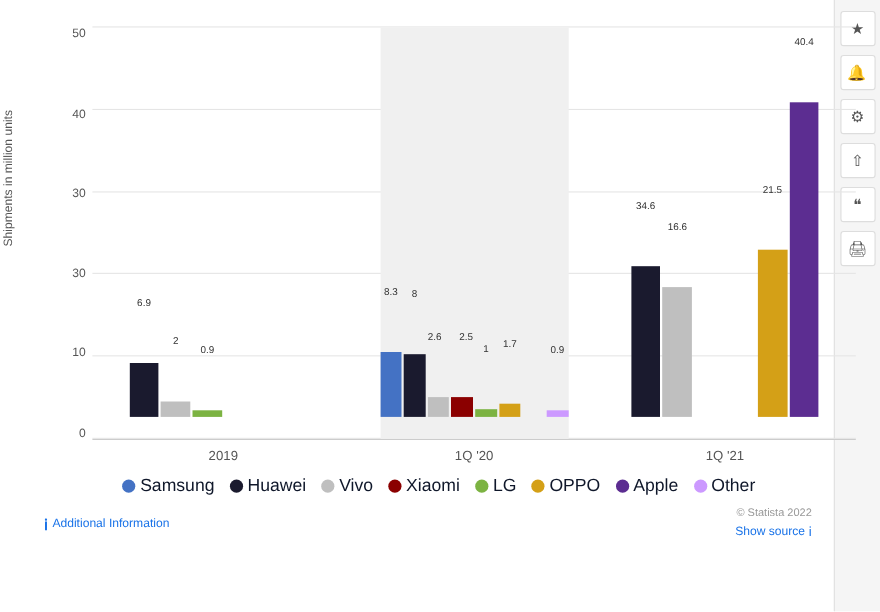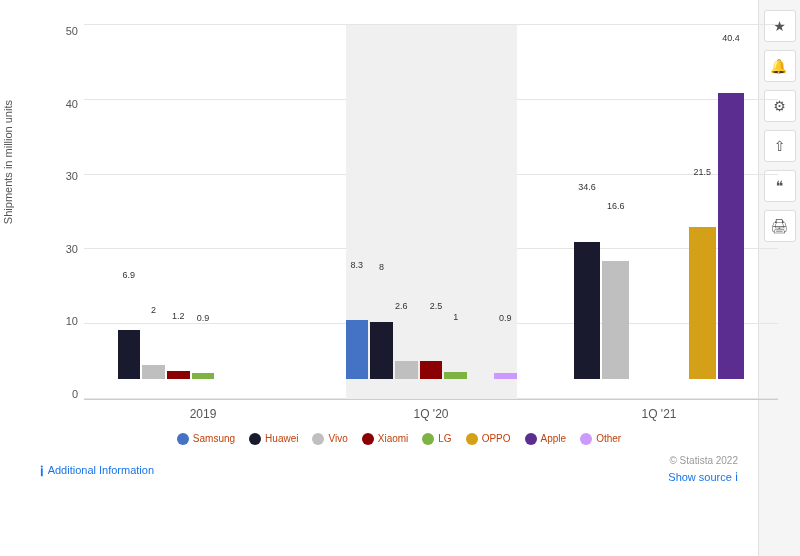--- a/index.html
+++ b/index.html
@@ -128,23 +128,24 @@
     
     .legend {
       display: flex;
       flex-wrap: wrap;
       justify-content: center;
       gap: 6px 14px;
       padding: 8px 0 4px 30px;
     }
     .legend-item {
       display: flex;
+      align-items: center;
       gap: 4px;
-      font-size: 10px;
-      color: #c2410c;
+      font-size: 16px;
+      color: #0f172a;
     }
     .legend-dot {
       width: 12px;
       height: 12px;
       border-radius: 50%;
       flex-shrink: 0;
     }
 
     
     .footer {
@@ -214,24 +215,20 @@
               <div style="display: flex; align-items: flex-end; width: 100%; height: 100%; gap: 2px; padding-bottom: 20px; padding-top: 0px;">
                 <div class="bar-wrap" style="display: flex; flex-direction: column; align-items: center; justify-content: flex-end; flex: 1 1 0%; height: 100%;">
                   <div class="bar-value">6.9</div>
                   <div class="bar" style="background-color: rgb(26, 26, 46); width: 100%; height: 13.8%;"></div>
                 </div>
                 <div class="bar-wrap" style="display: flex; flex-direction: column; align-items: center; justify-content: flex-end; flex: 1 1 0%; height: 100%;">
                   <div class="bar-value">2</div>
                   <div class="bar" style="background-color: rgb(191, 191, 191); width: 100%; height: 4%;"></div>
                 </div>
                 <div class="bar-wrap" style="display: flex; flex-direction: column; align-items: center; justify-content: flex-end; flex: 1 1 0%; height: 100%;">
-                  <div class="bar-value">1.2</div>
-                  <div class="bar" style="background-color: rgb(139, 0, 0); width: 100%; height: 2.4%;"></div>
-                </div>
-                <div class="bar-wrap" style="display: flex; flex-direction: column; align-items: center; justify-content: flex-end; flex: 1 1 0%; height: 100%;">
                   <div class="bar-value">0.9</div>
                   <div class="bar" style="background-color: rgb(124, 179, 66); width: 100%; height: 1.8%;"></div>
                 </div>
                 <div class="bar-wrap" style="display: flex; flex-direction: column; align-items: center; justify-content: flex-end; flex: 1 1 0%; height: 100%;"></div>
                 <div class="bar-wrap" style="display: flex; flex-direction: column; align-items: center; justify-content: flex-end; flex: 1 1 0%; height: 100%;"></div>
                 <div class="bar-wrap" style="display: flex; flex-direction: column; align-items: center; justify-content: flex-end; flex: 1 1 0%; height: 100%;"></div>
               </div>
             </div>
             <div style="flex: 1 1 0%;"></div>
             <div class="group" style="display: flex; align-items: flex-end; position: relative; flex: 3 1 0%; height: 100%; background-color: rgb(240, 240, 240);">
@@ -249,20 +246,24 @@
                   <div class="bar-value">2.6</div>
                   <div class="bar" style="background-color: rgb(191, 191, 191); width: 100%; height: 5.2%;"></div>
                 </div>
                 <div class="bar-wrap" style="display: flex; flex-direction: column; align-items: flex-end; justify-content: flex-end; flex: 1 1 0%; height: 100%;">
                   <div class="bar-value">2.5</div>
                   <div class="bar" style="background-color: rgb(139, 0, 0); width: 100%; height: 5%;"></div>
                 </div>
                 <div class="bar-wrap" style="display: flex; flex-direction: column; align-items: center; justify-content: flex-end; flex: 1 1 0%; height: 100%;">
                   <div class="bar-value">1</div>
                   <div class="bar" style="background-color: rgb(124, 179, 66); width: 100%; height: 2%;"></div>
+                </div>
+                <div class="bar-wrap" style="display: flex; flex-direction: column; align-items: center; justify-content: flex-end; flex: 1 1 0%; height: 100%;">
+                  <div class="bar-value">1.7</div>
+                  <div class="bar" style="background-color: rgb(212, 160, 23); width: 100%; height: 3.4%;"></div>
                 </div>
                 <div class="bar-wrap" style="display: flex; flex-direction: column; align-items: center; justify-content: flex-end; flex: 1 1 0%; height: 100%;"></div>
                 <div class="bar-wrap" style="display: flex; flex-direction: column; align-items: center; justify-content: flex-end; flex: 1 1 0%; height: 100%;">
                   <div class="bar-value">0.9</div>
                   <div class="bar" style="background-color: rgb(204, 153, 255); width: 100%; height: 1.8%;"></div>
                 </div>
               </div>
             </div>
             <div style="flex: 1 1 0%;"></div>
             <div class="group" style="display: flex; align-items: flex-end; position: relative; flex: 3 1 0%; height: 100%;">

